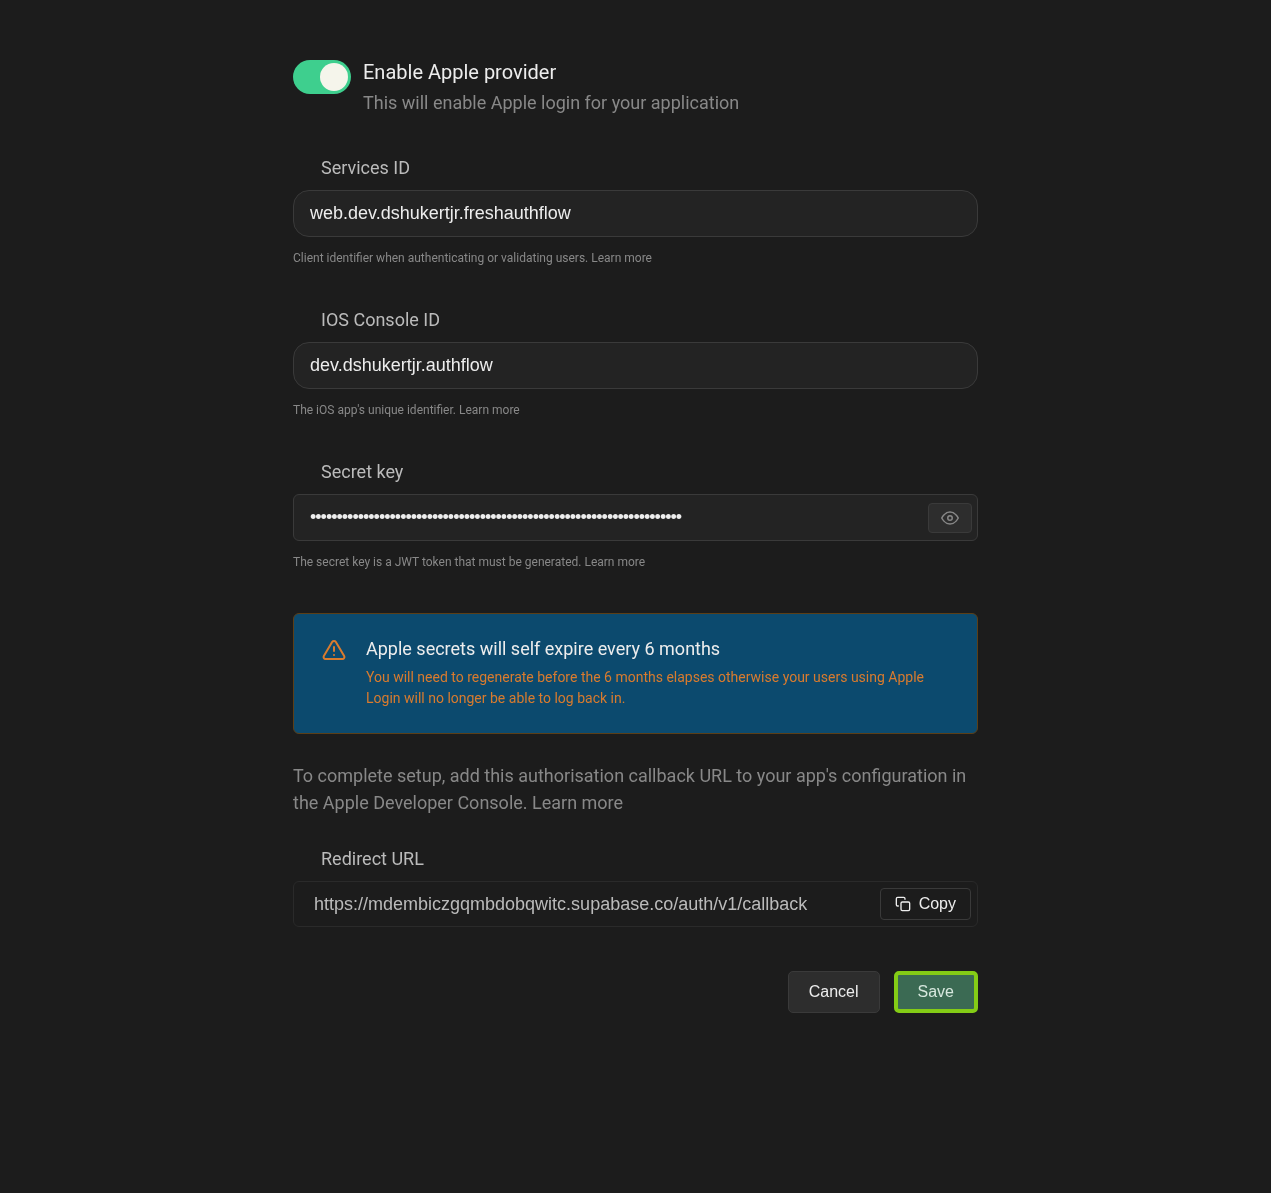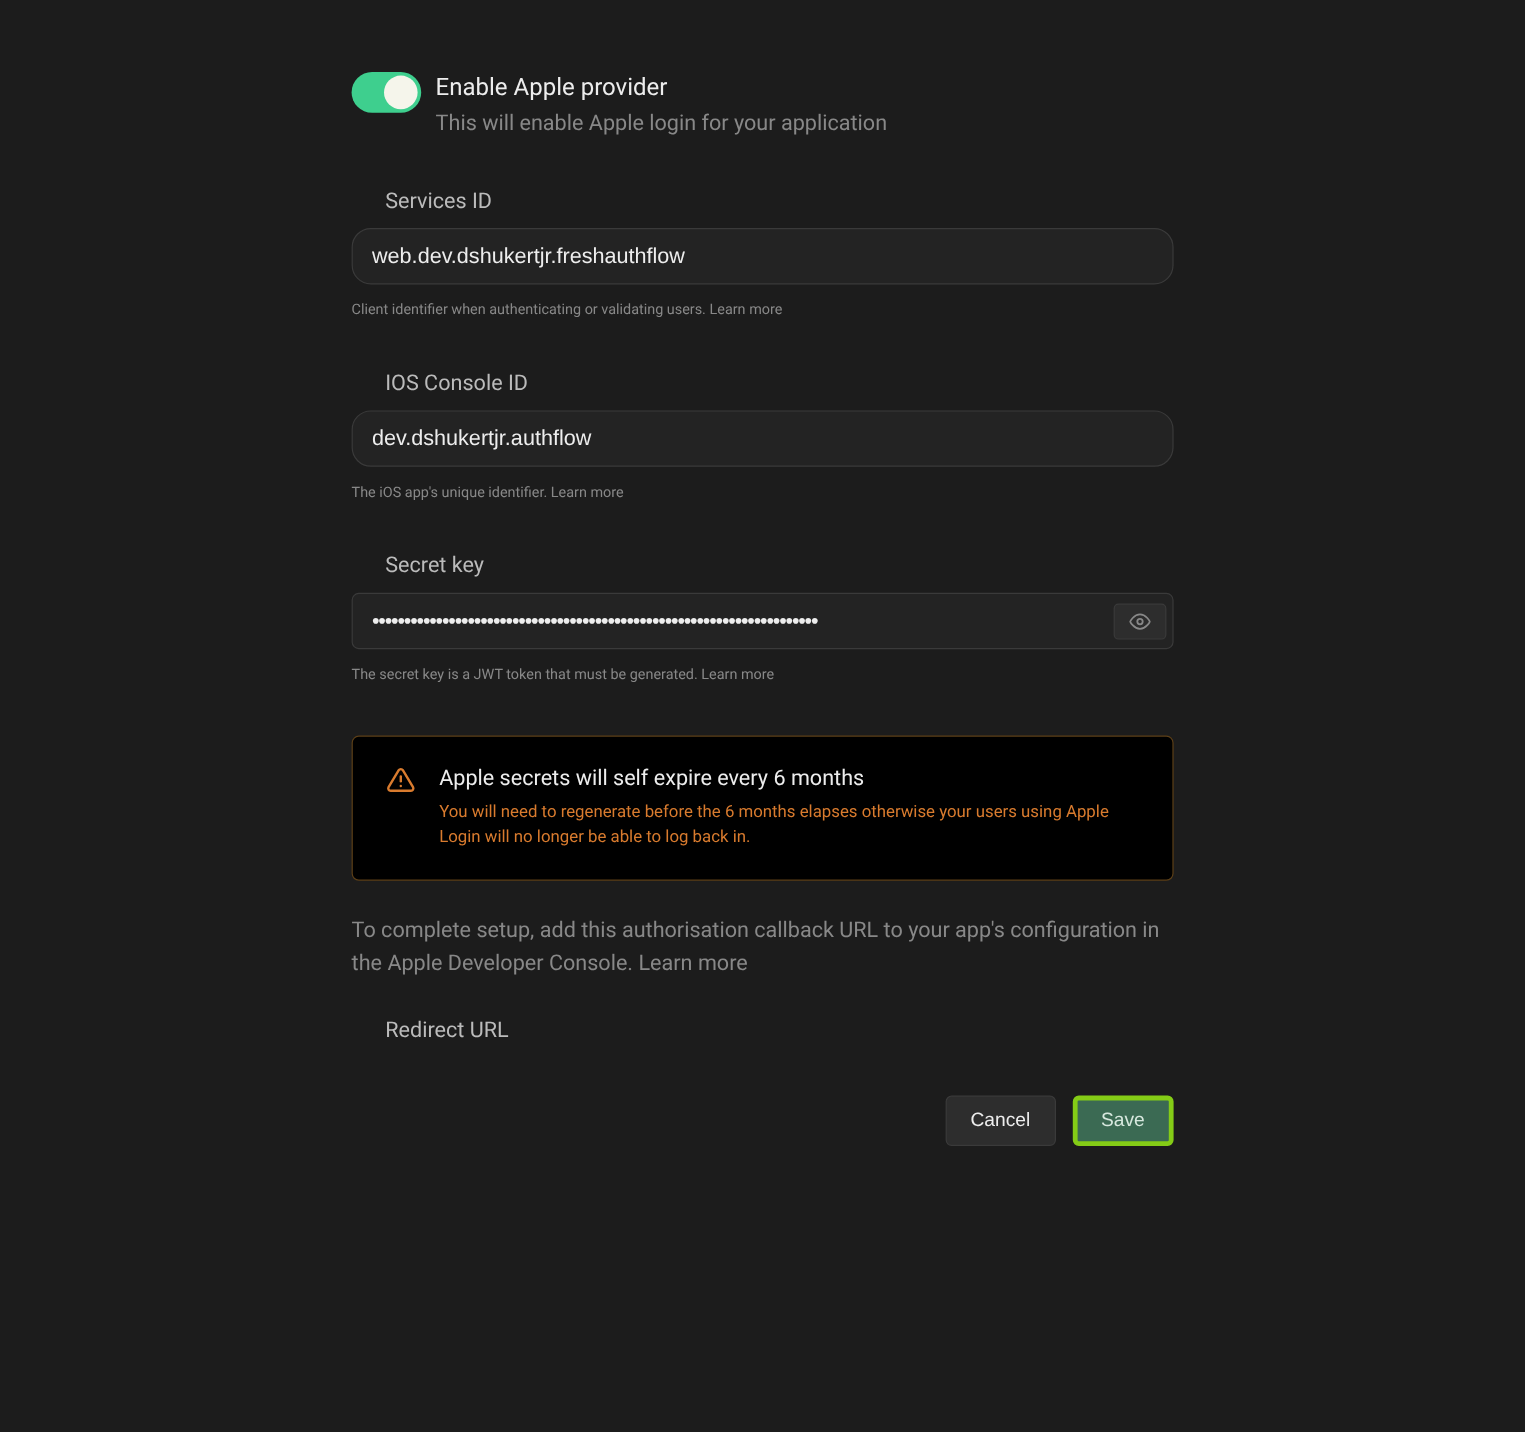--- a/index.html
+++ b/index.html
@@ -131,21 +131,21 @@
       margin-top: 14px;
     }
     
     .help-link {
       color: #888;
       text-decoration: none;
       cursor: pointer;
     }
     
     .warning-box {
-      background-color: #000000;
+      background-color: #0c4a6e;
       border: 1px solid #5c3f17;
       border-radius: 6px;
       padding: 24px 28px;
       display: flex;
       gap: 20px;
       margin-bottom: 28px;
     }
     
     .warning-icon {
       flex-shrink: 0;
@@ -295,20 +295,30 @@
       <div class="warning-text">You will need to regenerate before the 6 months elapses otherwise your users using Apple Login will no longer be able to log back in.</div>
     </div>
   </div>
 
   <div class="callback-text">
     <span>To complete setup, add this authorisation callback URL to your app's configuration in the Apple Developer Console. </span><a class="help-link">Learn more</a>
   </div>
 
   <div class="form-group">
     <label class="field-label">Redirect URL</label>
+    <div class="redirect-wrapper">
+      <input type="text" class="redirect-url" readonly="" value="https://mdembiczgqmbdobqwitc.supabase.co/auth/v1/callback" style="">
+      <button class="copy-button">
+        <svg width="16" height="16" viewBox="0 0 24 24" fill="none" stroke="#ededed" stroke-width="2" stroke-linecap="round" stroke-linejoin="round">
+          <rect x="9" y="9" width="13" height="13" rx="2" ry="2"></rect>
+          <path d="M5 15H4a2 2 0 0 1-2-2V4a2 2 0 0 1 2-2h9a2 2 0 0 1 2 2v1"></path>
+        </svg>
+        <span>Copy</span>
+      </button>
+    </div>
   </div>
 
   <div class="button-row">
     <button class="btn btn-cancel">Cancel</button>
     <button class="btn btn-save">Save</button>
   </div>
 
 </div>
 
 </body></html>

